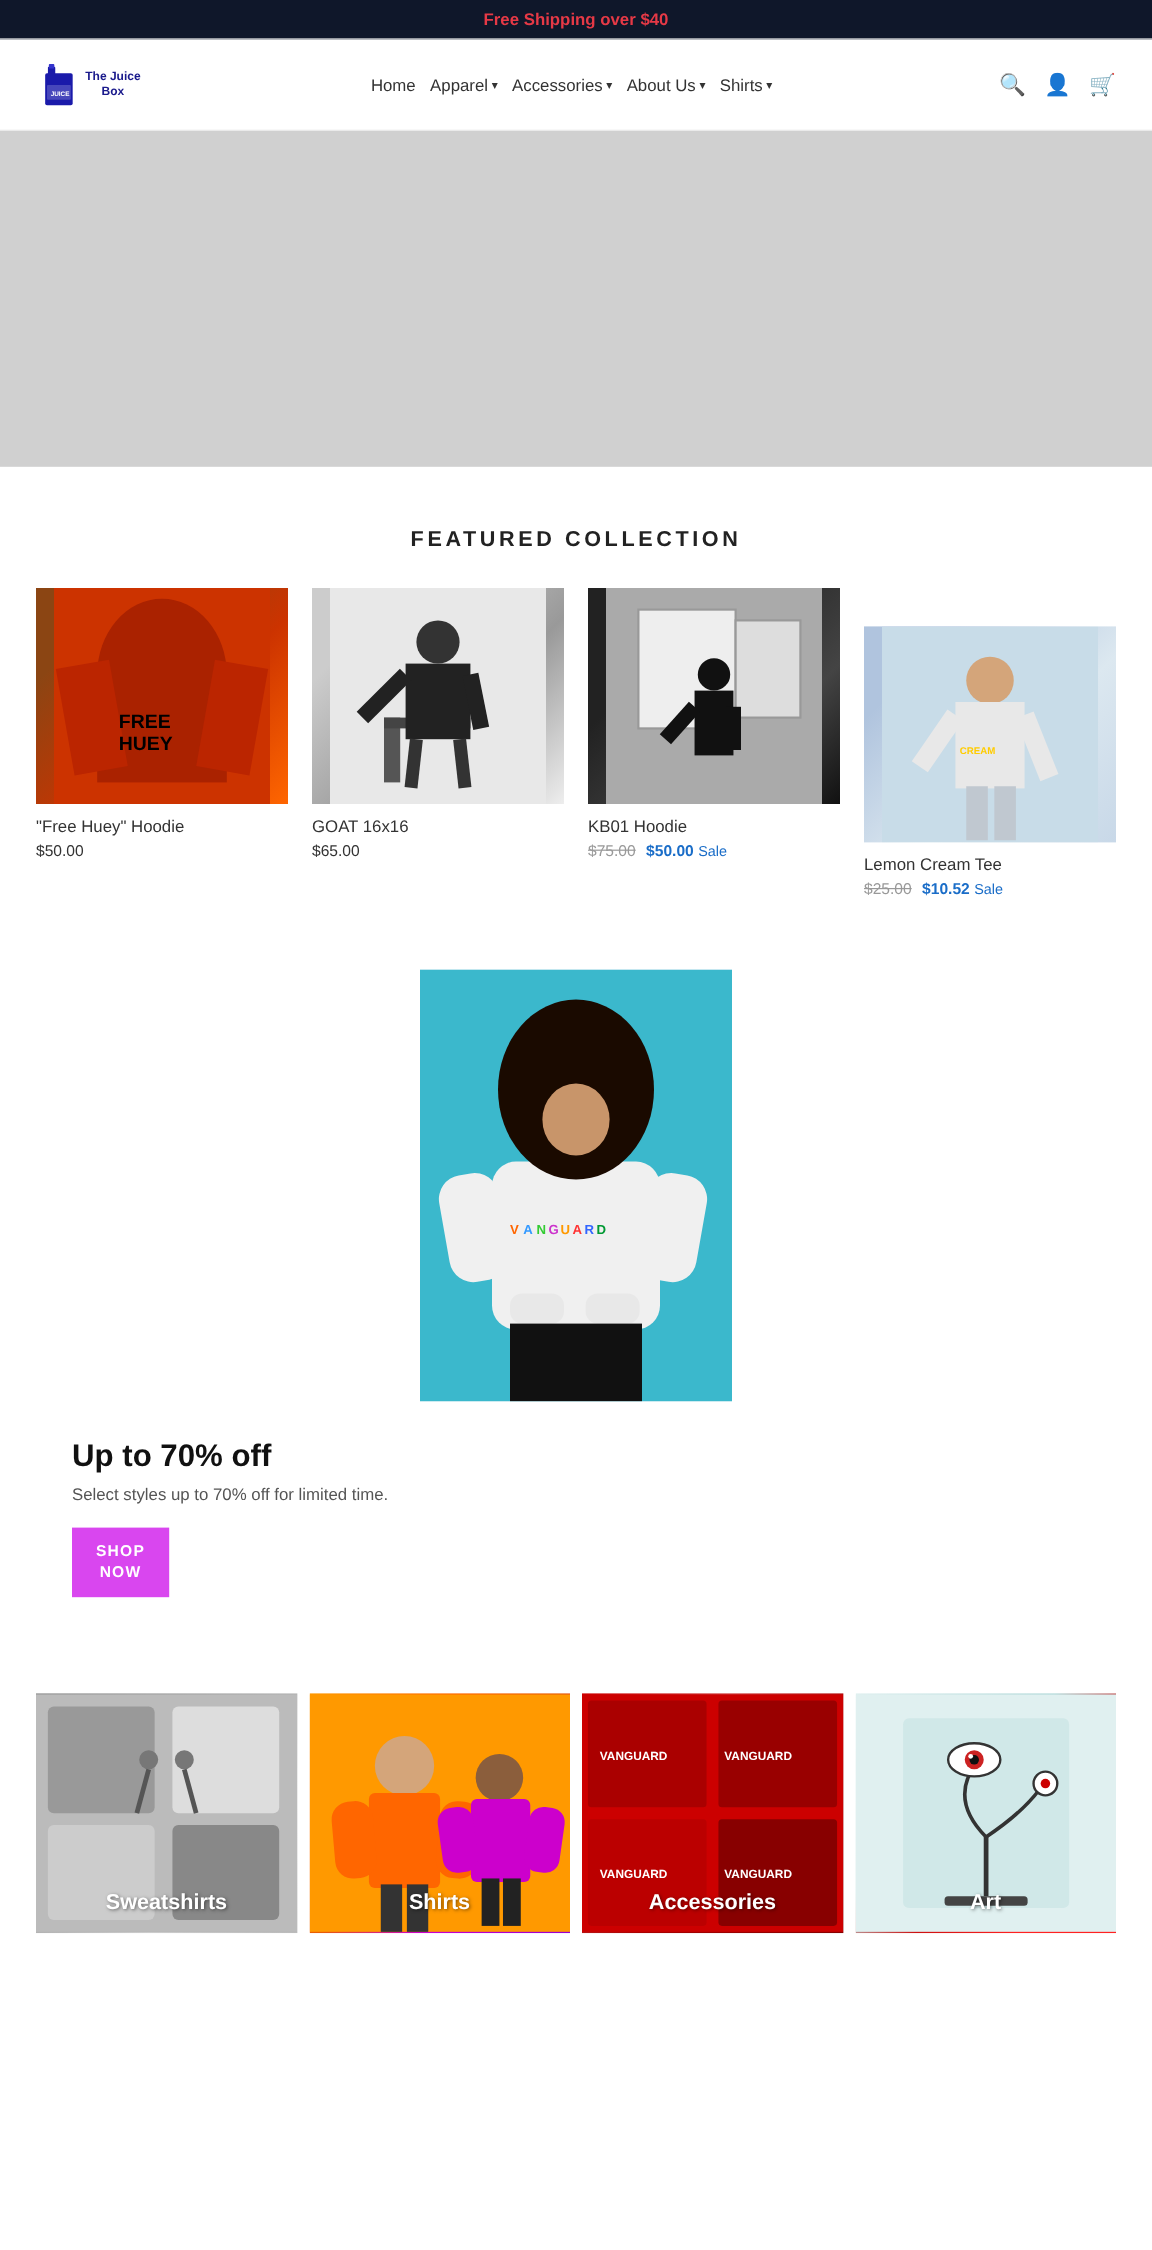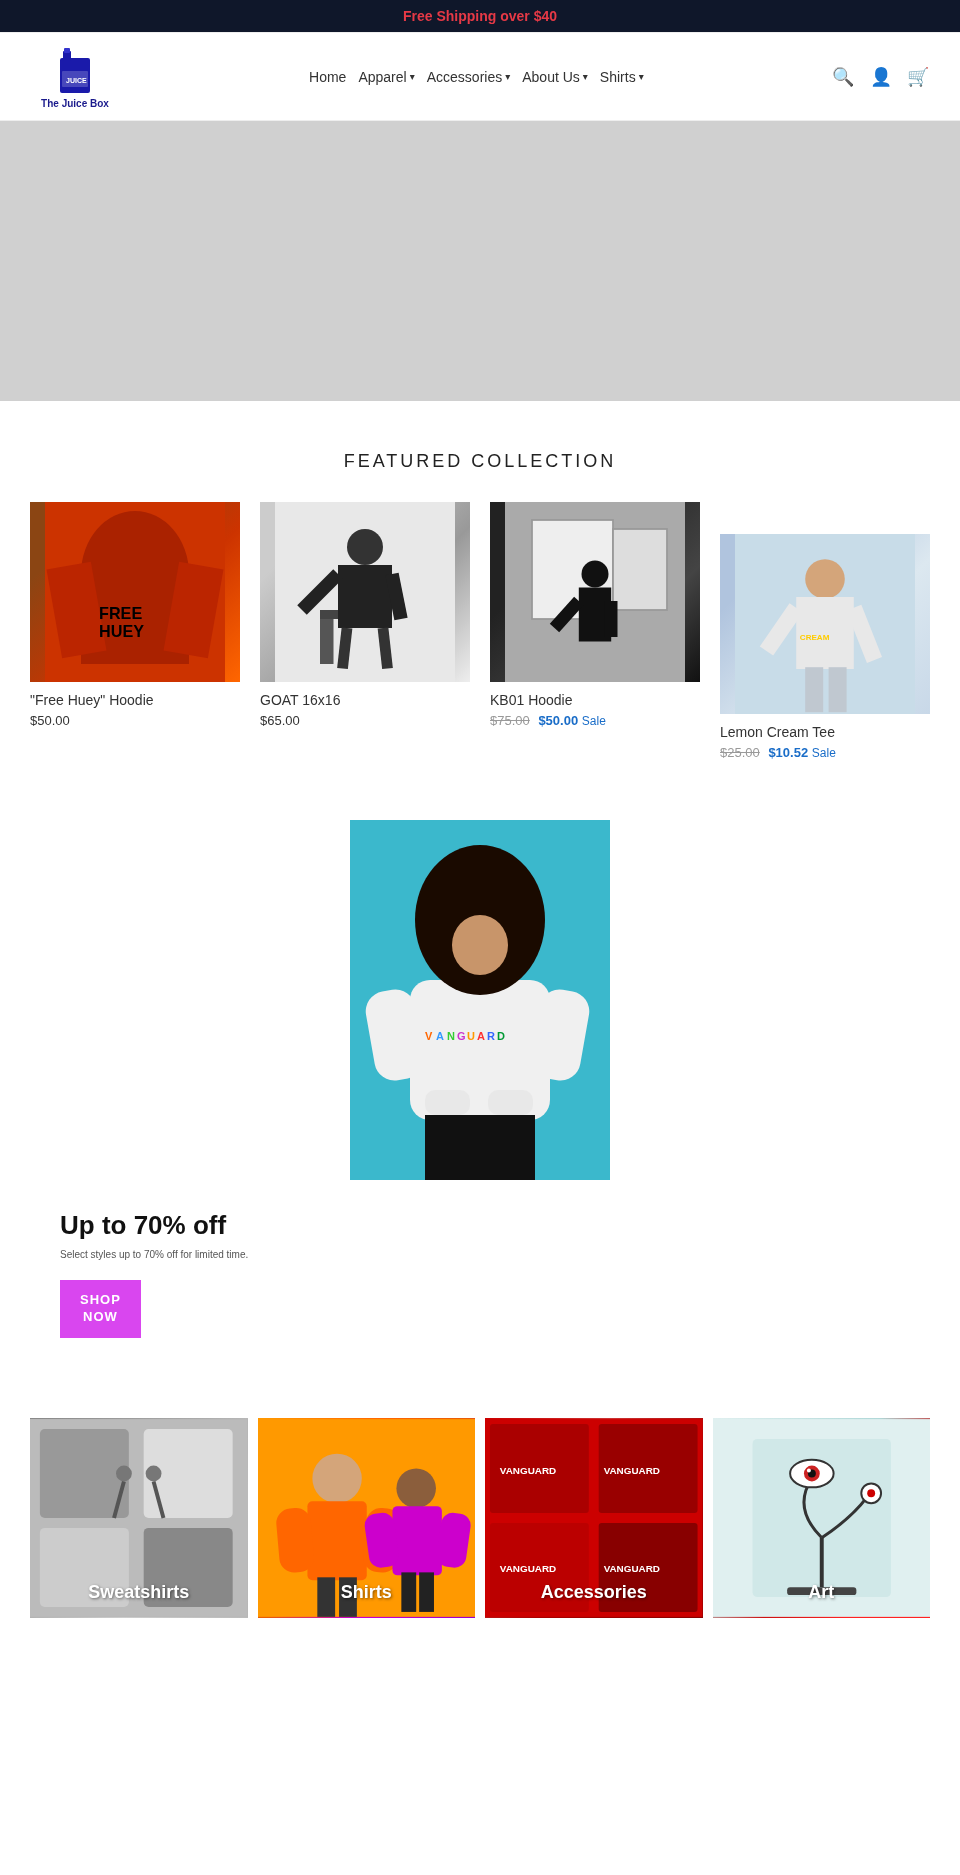--- a/index.html
+++ b/index.html
@@ -18,21 +18,21 @@
     
     .header {
       display: flex;
       align-items: center;
       justify-content: space-between;
       padding: 10px 30px;
       border-bottom: 1px solid #eee;
     }
     .logo-area {
       display: flex;
-      flex-direction: column;
+      flex-direction: row;
       align-items: center;
       width: 90px;
     }
     .logo-text {
       font-size: 10px;
       color: #1a1a8c;
       font-weight: bold;
       text-align: center;
       line-height: 1.2;
     }
@@ -65,21 +65,21 @@
     }
 
     
     .featured-section {
       padding: 50px 30px 40px;
     }
     .featured-title {
       text-align: center;
       letter-spacing: 3px;
       font-size: 18px;
-      font-weight: normal;
+      font-weight: bold;
       color: #222;
       margin-bottom: 30px;
     }
     .products-grid {
       display: grid;
       grid-template-columns: repeat(4, 1fr);
       gap: 20px;
     }
     .product-card {
       cursor: pointer;
@@ -155,21 +155,21 @@
       width: 100%;
       padding: 30px 30px 10px;
     }
     .promo-heading {
       font-size: 26px;
       font-weight: bold;
       color: #111;
       margin-bottom: 8px;
     }
     .promo-subtext {
-      font-size: 10px;
+      font-size: 14px;
       color: #555;
       margin-bottom: 20px;
     }
     .shop-now-btn {
       background: #d946ef;
       color: #fff;
       border: none;
       padding: 12px 20px;
       font-size: 13px;
       font-weight: bold;

